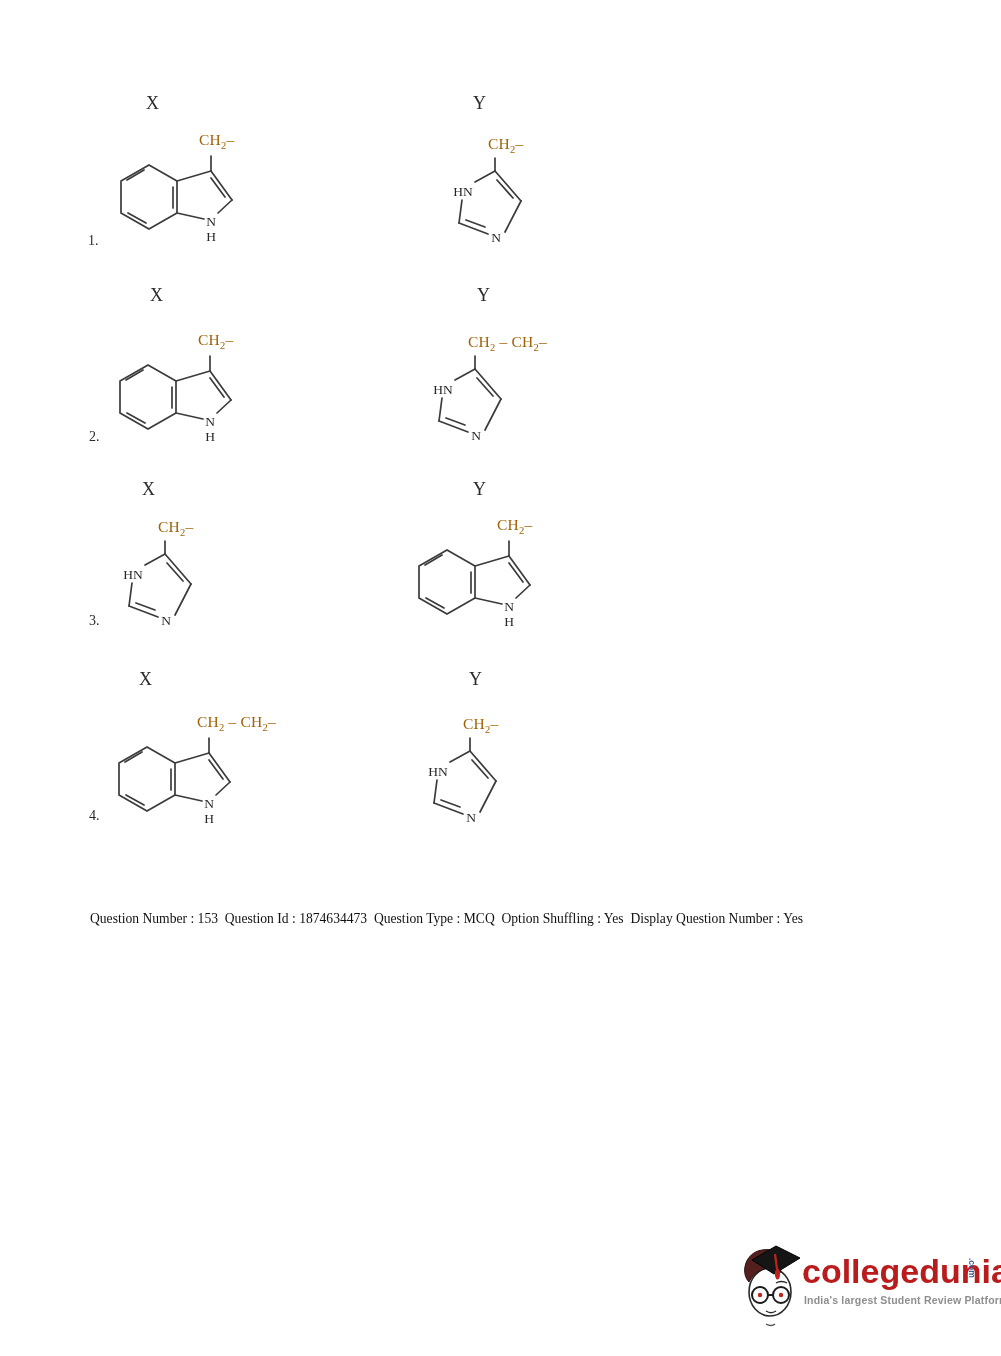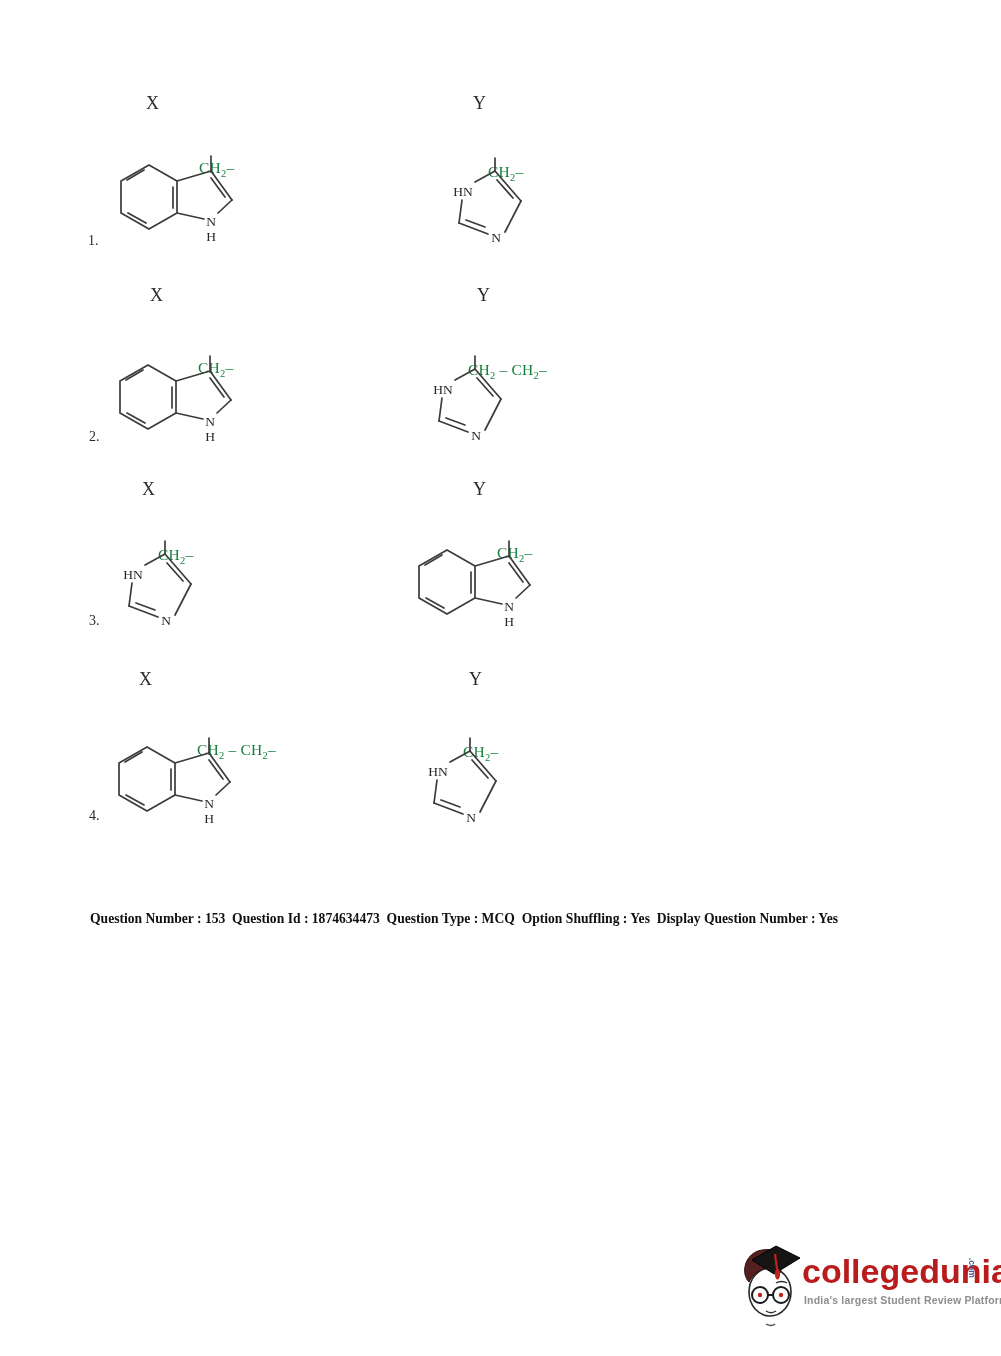--- a/index.html
+++ b/index.html
@@ -7,37 +7,36 @@
     position:relative; width:1001px; height:1356px; background:#ffffff;
     font-family:"Liberation Serif", serif; color:#1c1c1c; overflow:hidden;
   }
   .abs { position:absolute; }
   .col-header { font-size:18px; color:#2a2a2a; }
   .opt-number { font-size:14px; color:#2a2a2a; }
 
   .structure { position:absolute; width:230px; height:130px; }
   .structure svg.ring { position:absolute; left:0; top:20px; overflow:visible; }
   .formula {
-    position:absolute; top:0; font-size:15.5px; color:#15803d; white-space:nowrap;
+    position:absolute; top:0; font-size:15.5px; color:#a16207; white-space:nowrap;
     letter-spacing:0.2px;
-    margin-top:28px;
   }
   .formula sub { font-size:10.5px; }
   .indole .formula { left:88px; }
   .imidazole .formula { left:55px; }
 
   .bond { stroke:#3b3b3b; stroke-width:1.7; fill:none; stroke-linecap:round; }
   svg.ring text {
     font-family:"Liberation Serif", serif; font-size:13.5px; fill:#262626;
     text-anchor:middle;
   }
 
   .metadata {
     position:absolute; left:90px; top:878px; width:840px;
-    font-weight:bold; font-size:13.6px; line-height:16.5px; color:#101010;
+    font-weight:normal; font-size:13.6px; line-height:16.5px; color:#101010;
     white-space:pre-wrap;
   }
 
   .logo { position:absolute; left:740px; top:1242px; width:245px; height:90px; }
   .logo-mascot { position:absolute; left:0; top:0; }
   .brand {
     position:absolute; left:62px; top:10px;
     font-family:"Liberation Sans", sans-serif; font-weight:bold; font-size:34px;
     color:#b91c1c; letter-spacing:0px;
   }

